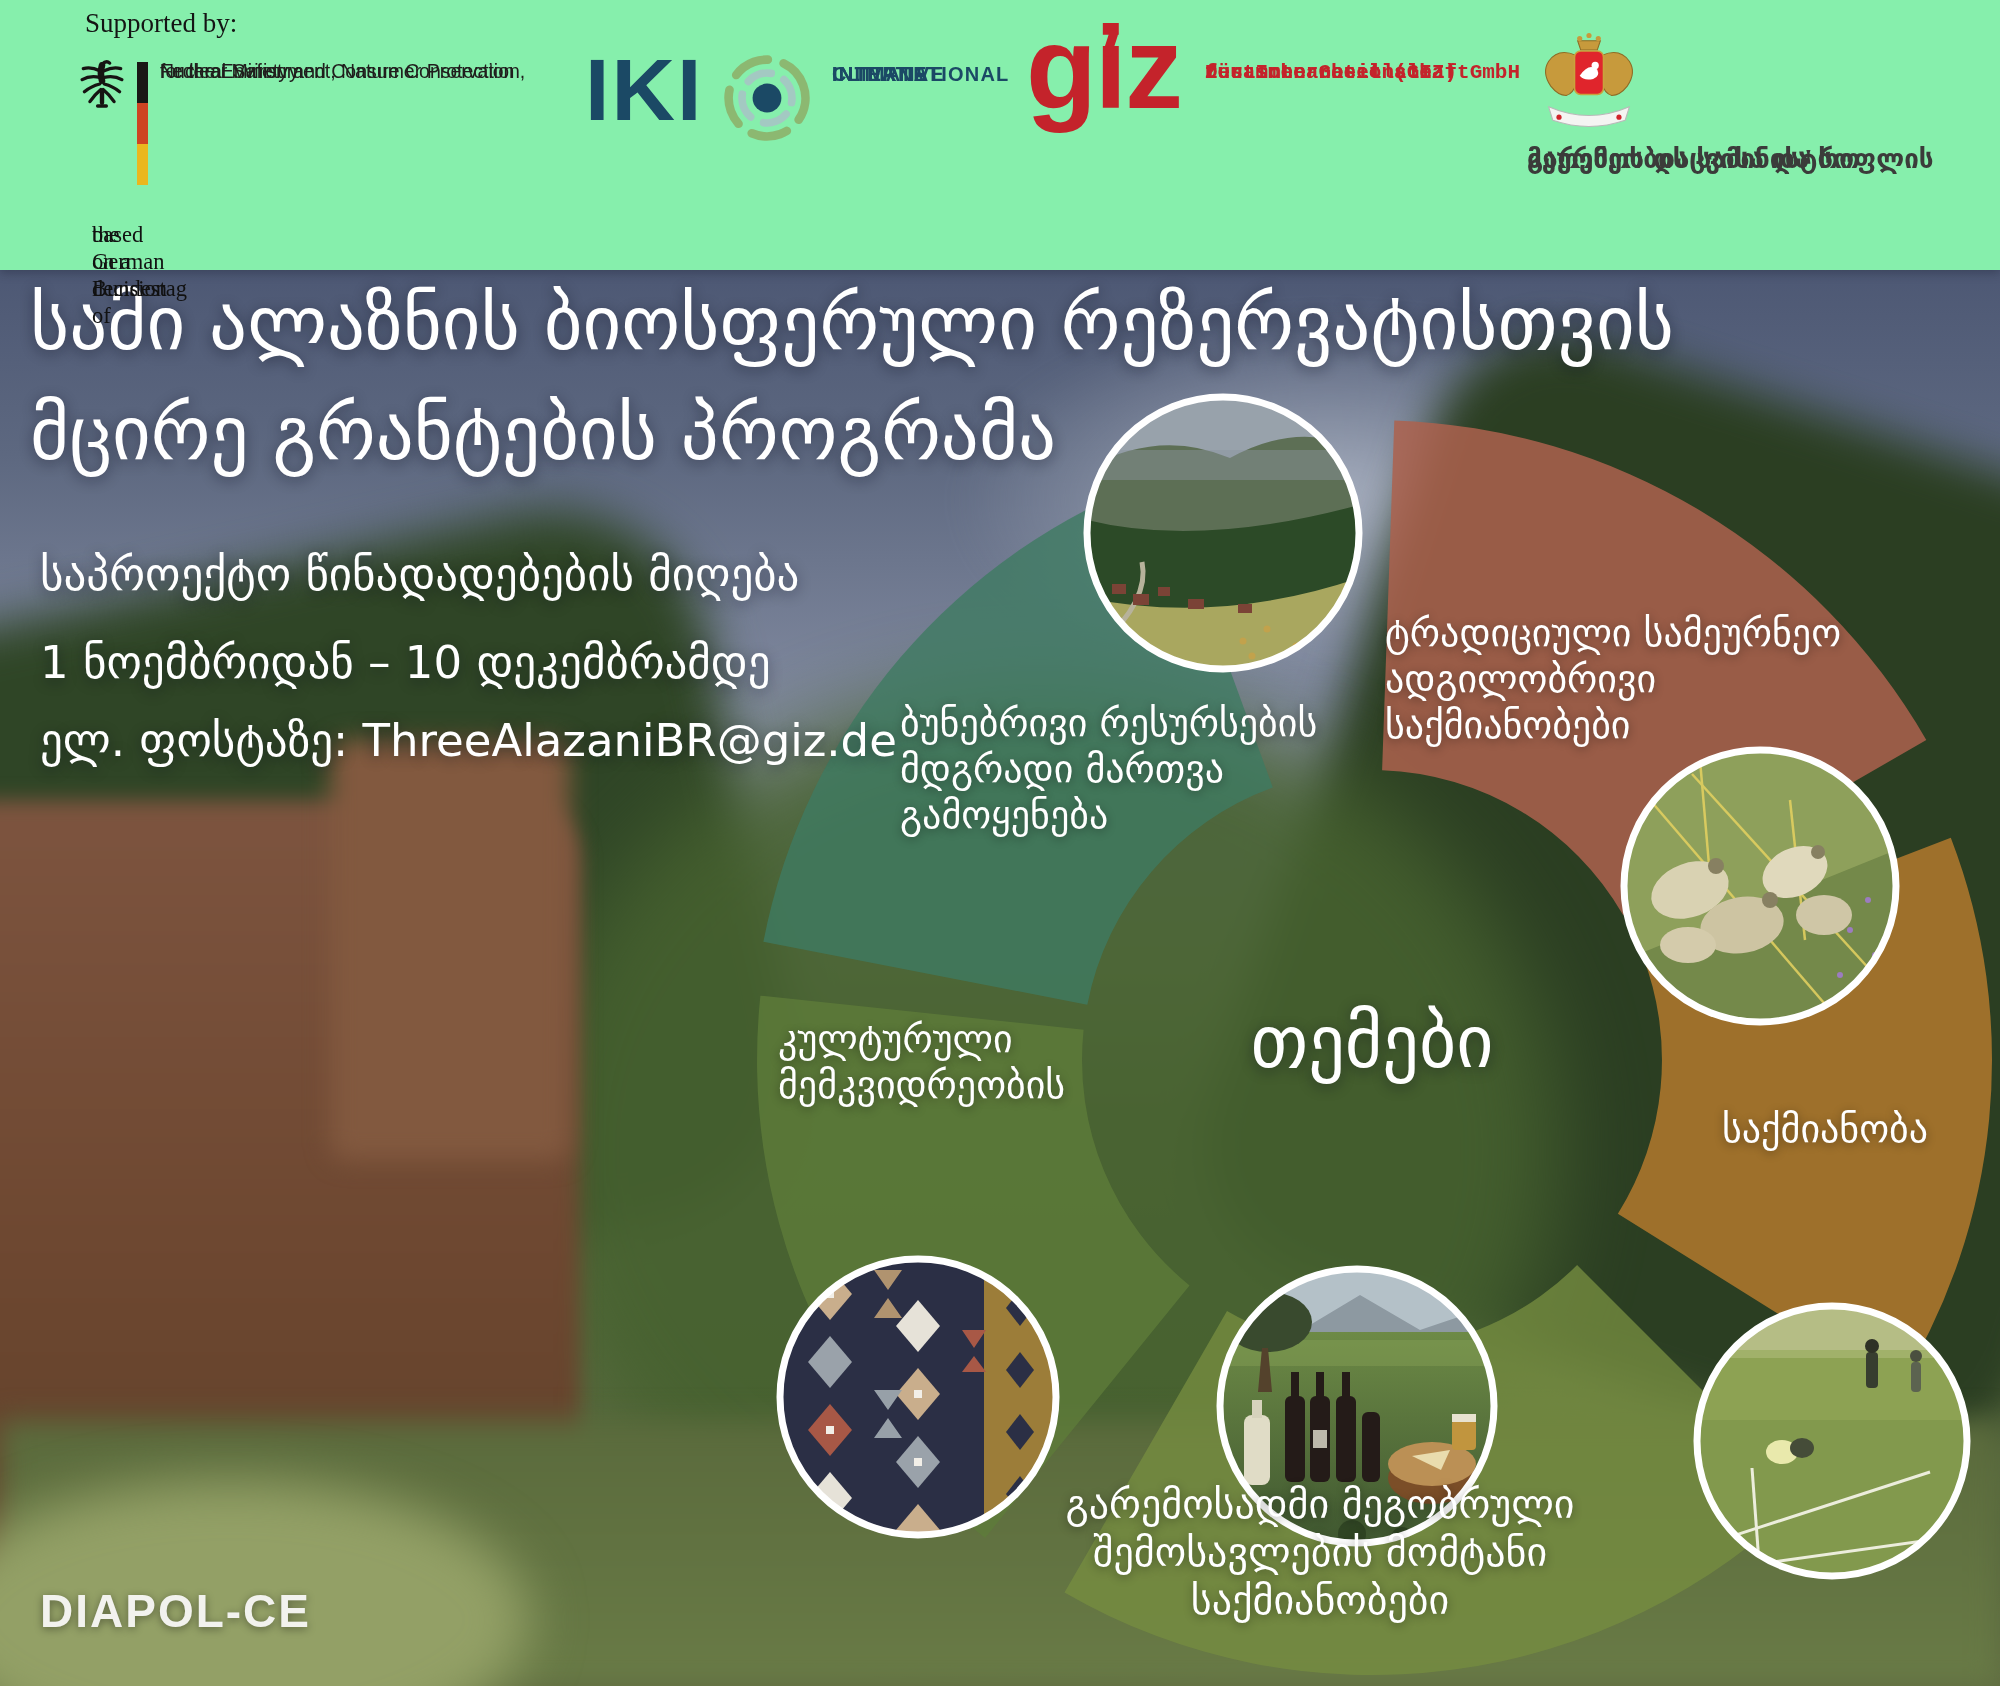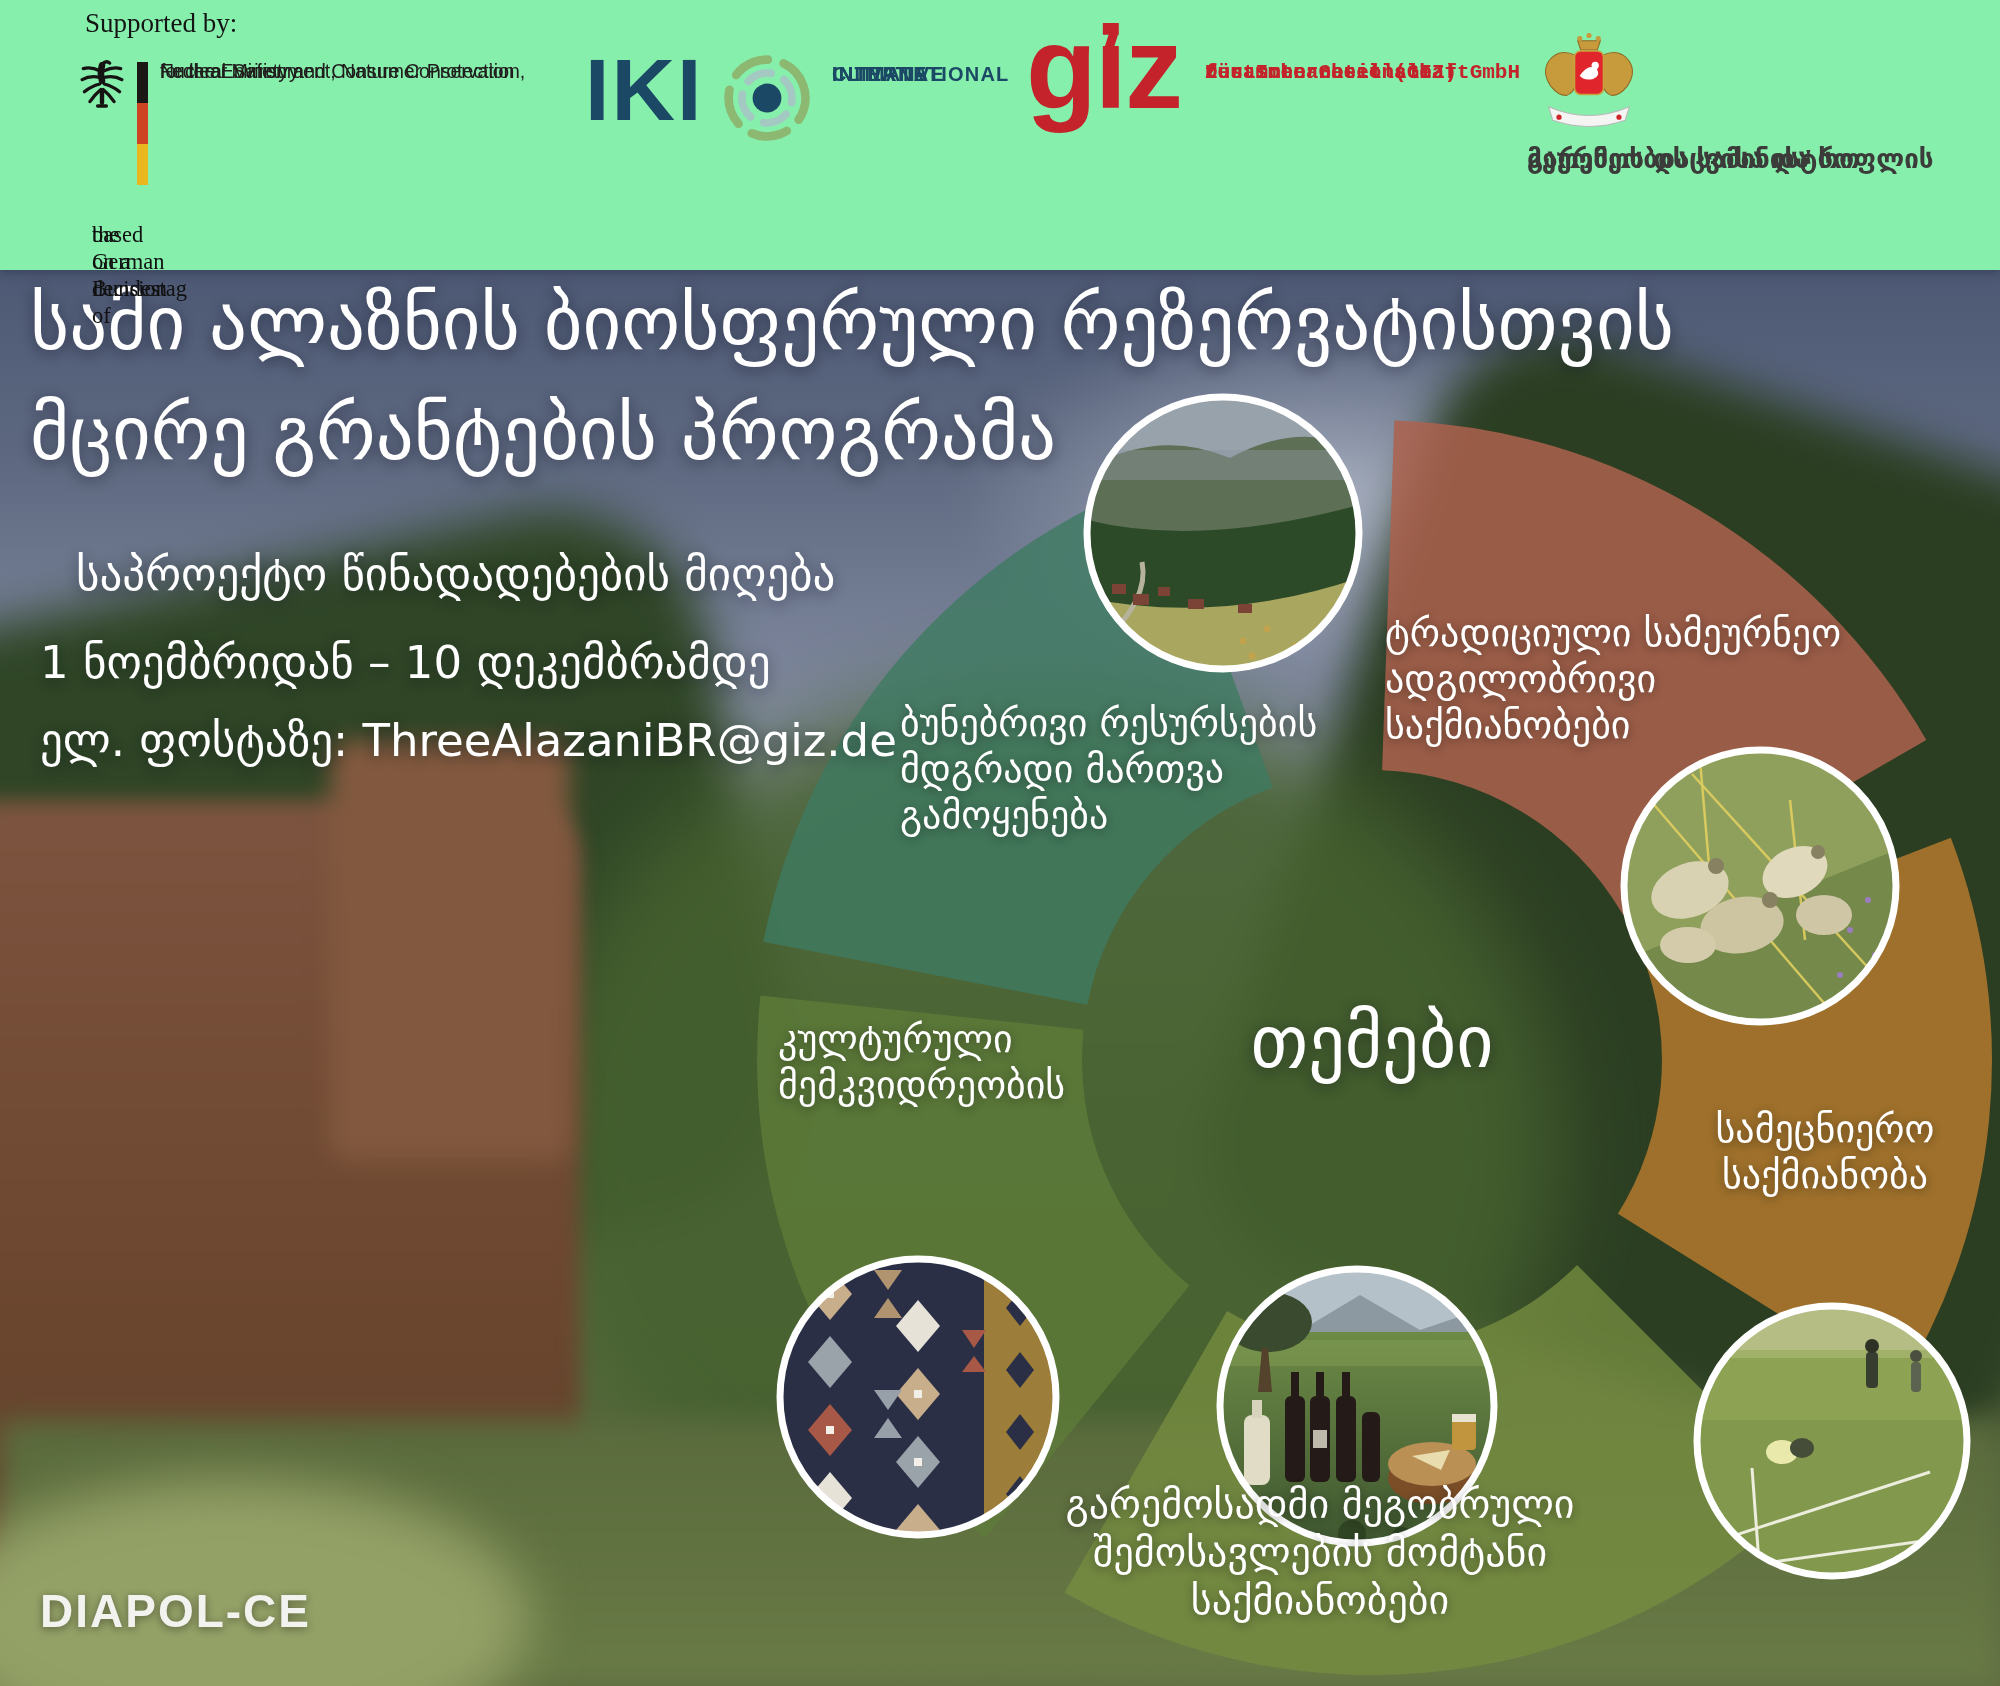--- a/index.html
+++ b/index.html
@@ -47,21 +47,21 @@
   .grass{left:0;top:1150px;width:2000px;height:266px;filter:blur(14px);
          background:linear-gradient(180deg,#5a6a3c,#697b46);}
   .grass-light{left:-70px;top:1210px;width:600px;height:280px;background:#93a066;filter:blur(26px);border-radius:50%;}
   
   .donut{position:absolute;left:0;top:0;width:2000px;height:1686px;z-index:5;pointer-events:none;}
   
   .geo{position:absolute;z-index:10;color:#fff;font-weight:400;white-space:nowrap;
        text-shadow:0 3px 14px rgba(8,12,26,.45);}
   .t1{left:30px;top:282px;font-size:75px;line-height:1.1;}
   .t2{left:30px;top:392px;font-size:75px;line-height:1.1;}
-  .i1{left:40px;top:548px;font-size:45px;margin-left:36px;}
+  .i1{left:40px;top:548px;font-size:45px;}
   .i2{left:40px;top:636px;font-size:45px;}
   .i3{left:40px;top:714px;font-size:45px;}
   .seg-label{font-size:38px;line-height:46px;text-shadow:0 2px 10px rgba(0,0,0,.4);}
   .lab-natural{left:900px;top:700px;}
   .lab-trad{left:1385px;top:610px;}
   .lab-sci{left:1660px;top:1106px;width:330px;text-align:center;}
   .lab-income{left:1020px;top:1480px;width:600px;text-align:center;font-size:40px;line-height:48px;}
   .lab-cult{left:778px;top:1016px;}
   .center-label{left:1172px;top:1000px;width:400px;text-align:center;font-size:72px;}
   .footer{left:40px;top:1584px;font-family:"Liberation Sans",sans-serif;font-weight:700;
@@ -262,21 +262,20 @@
     <div>ბუნებრივი რესურსების</div>
     <div>მდგრადი მართვა</div>
     <div>გამოყენება</div>
   </div>
   <div class="geo seg-label lab-trad">
     <div>ტრადიციული სამეურნეო</div>
     <div>ადგილობრივი</div>
     <div>საქმიანობები</div>
   </div>
   <div class="geo seg-label lab-sci">
-    <div>სამეცნიერო</div>
     <div>საქმიანობა</div>
   </div>
   <div class="geo seg-label lab-income">
     <div>გარემოსადმი მეგობრული</div>
     <div>შემოსავლების მომტანი</div>
     <div>საქმიანობები</div>
   </div>
   <div class="geo seg-label lab-cult">
     <div>კულტურული</div>
     <div>მემკვიდრეობის</div>

